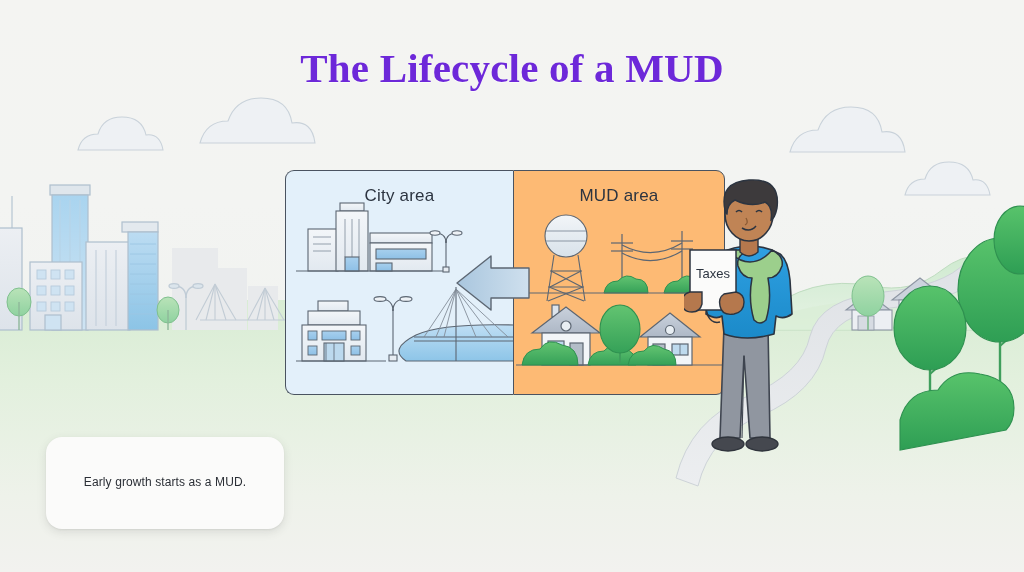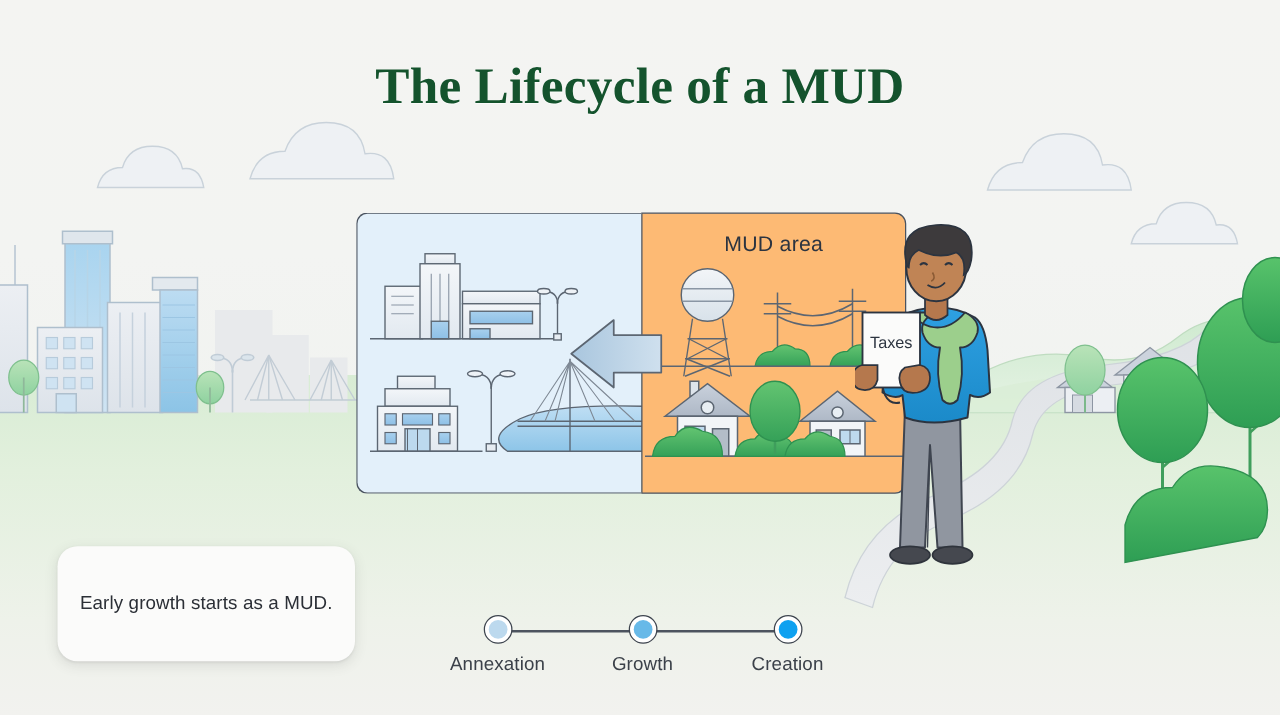--- a/index.html
+++ b/index.html
@@ -20,21 +20,21 @@
     position:absolute;left:0;top:300px;width:1024px;height:272px;
     background:linear-gradient(180deg,#d8ecd4 0%,#e2f0dd 28%,#eef2ea 72%,#f2f2ef 100%);
   }
   .bg-svg{position:absolute;left:0;top:0;}
 
   
   .title{
     position:absolute;left:0;top:44px;width:1024px;text-align:center;
     font-family:"Liberation Serif", serif;
     font-weight:bold;font-size:41px;letter-spacing:.2px;
-    color:#14532d;
+    color:#6d28d9;
     text-shadow:0 1px 0 rgba(255,255,255,.6);
   }
 
   
   .panel-wrap{position:absolute;left:285px;top:170px;width:440px;height:225px;}
   .panel{
     position:absolute;top:0;height:225px;box-sizing:border-box;
     border:1.6px solid #4a5360;
   }
   .panel-city{
@@ -52,21 +52,21 @@
   .panel-art{position:absolute;left:0;top:0;}
 
   
   .person{position:absolute;left:684px;top:176px;}
 
   
   .card{
     position:absolute;background:#fbfbfa;border-radius:16px;
     box-shadow:0 3px 10px rgba(60,60,60,.13), 0 1px 2px rgba(60,60,60,.07);
     display:flex;align-items:center;justify-content:center;text-align:center;
-    color:#2b2f36;font-size:15px;line-height:1.32;letter-spacing:.1px;
+    color:#2b2f36;font-size:12px;line-height:1.32;letter-spacing:.1px;
     padding:0 16px;box-sizing:border-box;
   }
   .card-left{left:46px;top:437px;width:238px;height:92px;}
   .card-right{left:737px;top:437px;width:246px;height:92px;}
 
   
   .timeline{position:absolute;left:352px;top:487px;width:320px;height:60px;}
   .tl-line{
     position:absolute;top:17px;height:1.8px;background:#4d545f;
   }
@@ -257,20 +257,21 @@
         <ellipse cx="1020" cy="240" rx="26" ry="34" fill="url(#gTreeG)" stroke="#2f9150" stroke-width="1.2"></ellipse>
       </g>
     </g>
   </svg>
 
   <div class="title">The Lifecycle of a MUD</div>
 
   <div class="panel-wrap">
 
     <div class="panel panel-city">
+      <div class="panel-label">City area</div>
       <svg class="panel-art" width="228" height="225" viewBox="0 0 228 225">
         <defs>
           <linearGradient id="pGray" x1="0" y1="0" x2="0" y2="1">
             <stop offset="0%" stop-color="#f3f6f9"></stop>
               <stop offset="100%" stop-color="#e2e9f0"></stop>
           </linearGradient>
           <linearGradient id="pWin" x1="0" y1="0" x2="0" y2="1">
             <stop offset="0%" stop-color="#a8d0ee"></stop>
               <stop offset="100%" stop-color="#8ec0e6"></stop>
           </linearGradient>
@@ -477,39 +478,14 @@
     </g>
 
     <path d="M6 116 q-8 2 -8 10 q0 10 10 10 q8 0 10-8 l0-12 Z" fill="#b5784d" stroke="#2c3440" stroke-width="1.4"></path>
     <path d="M40 118 q-6 4 -4 12 q2 10 14 8 q10-2 10-12 q0-8 -8-10 Z" fill="#b5784d" stroke="#2c3440" stroke-width="1.4"></path>
   </svg>
 
   <div class="card card-left">
     <span>Early growth starts as a MUD.</span>
   </div>
 
-  <div class="timeline">
-    <div class="tl-line" style="left:46px;width:112px;"></div>
-    <div class="tl-line" style="left:162px;width:112px;"></div>
-
-    <div class="tl-node" style="left:29px;">
-      <div class="tl-dot">
-        <i id="dot0" style="background: rgb(188, 217, 238);"></i>
-      </div>
-      <div class="tl-label">Annexation</div>
-    </div>
-
-    <div class="tl-node" style="left:145px;">
-      <div class="tl-dot">
-        <i id="dot1" style="background: rgb(103, 185, 232);"></i>
-      </div>
-      <div class="tl-label">Growth</div>
-    </div>
-
-    <div class="tl-node" style="left:261px;">
-      <div class="tl-dot">
-        <i id="dot2" style="background: rgb(14, 161, 240);"></i>
-      </div>
-      <div class="tl-label">Creation</div>
-    </div>
-  </div>
 
 </div>
 
 </body></html>

